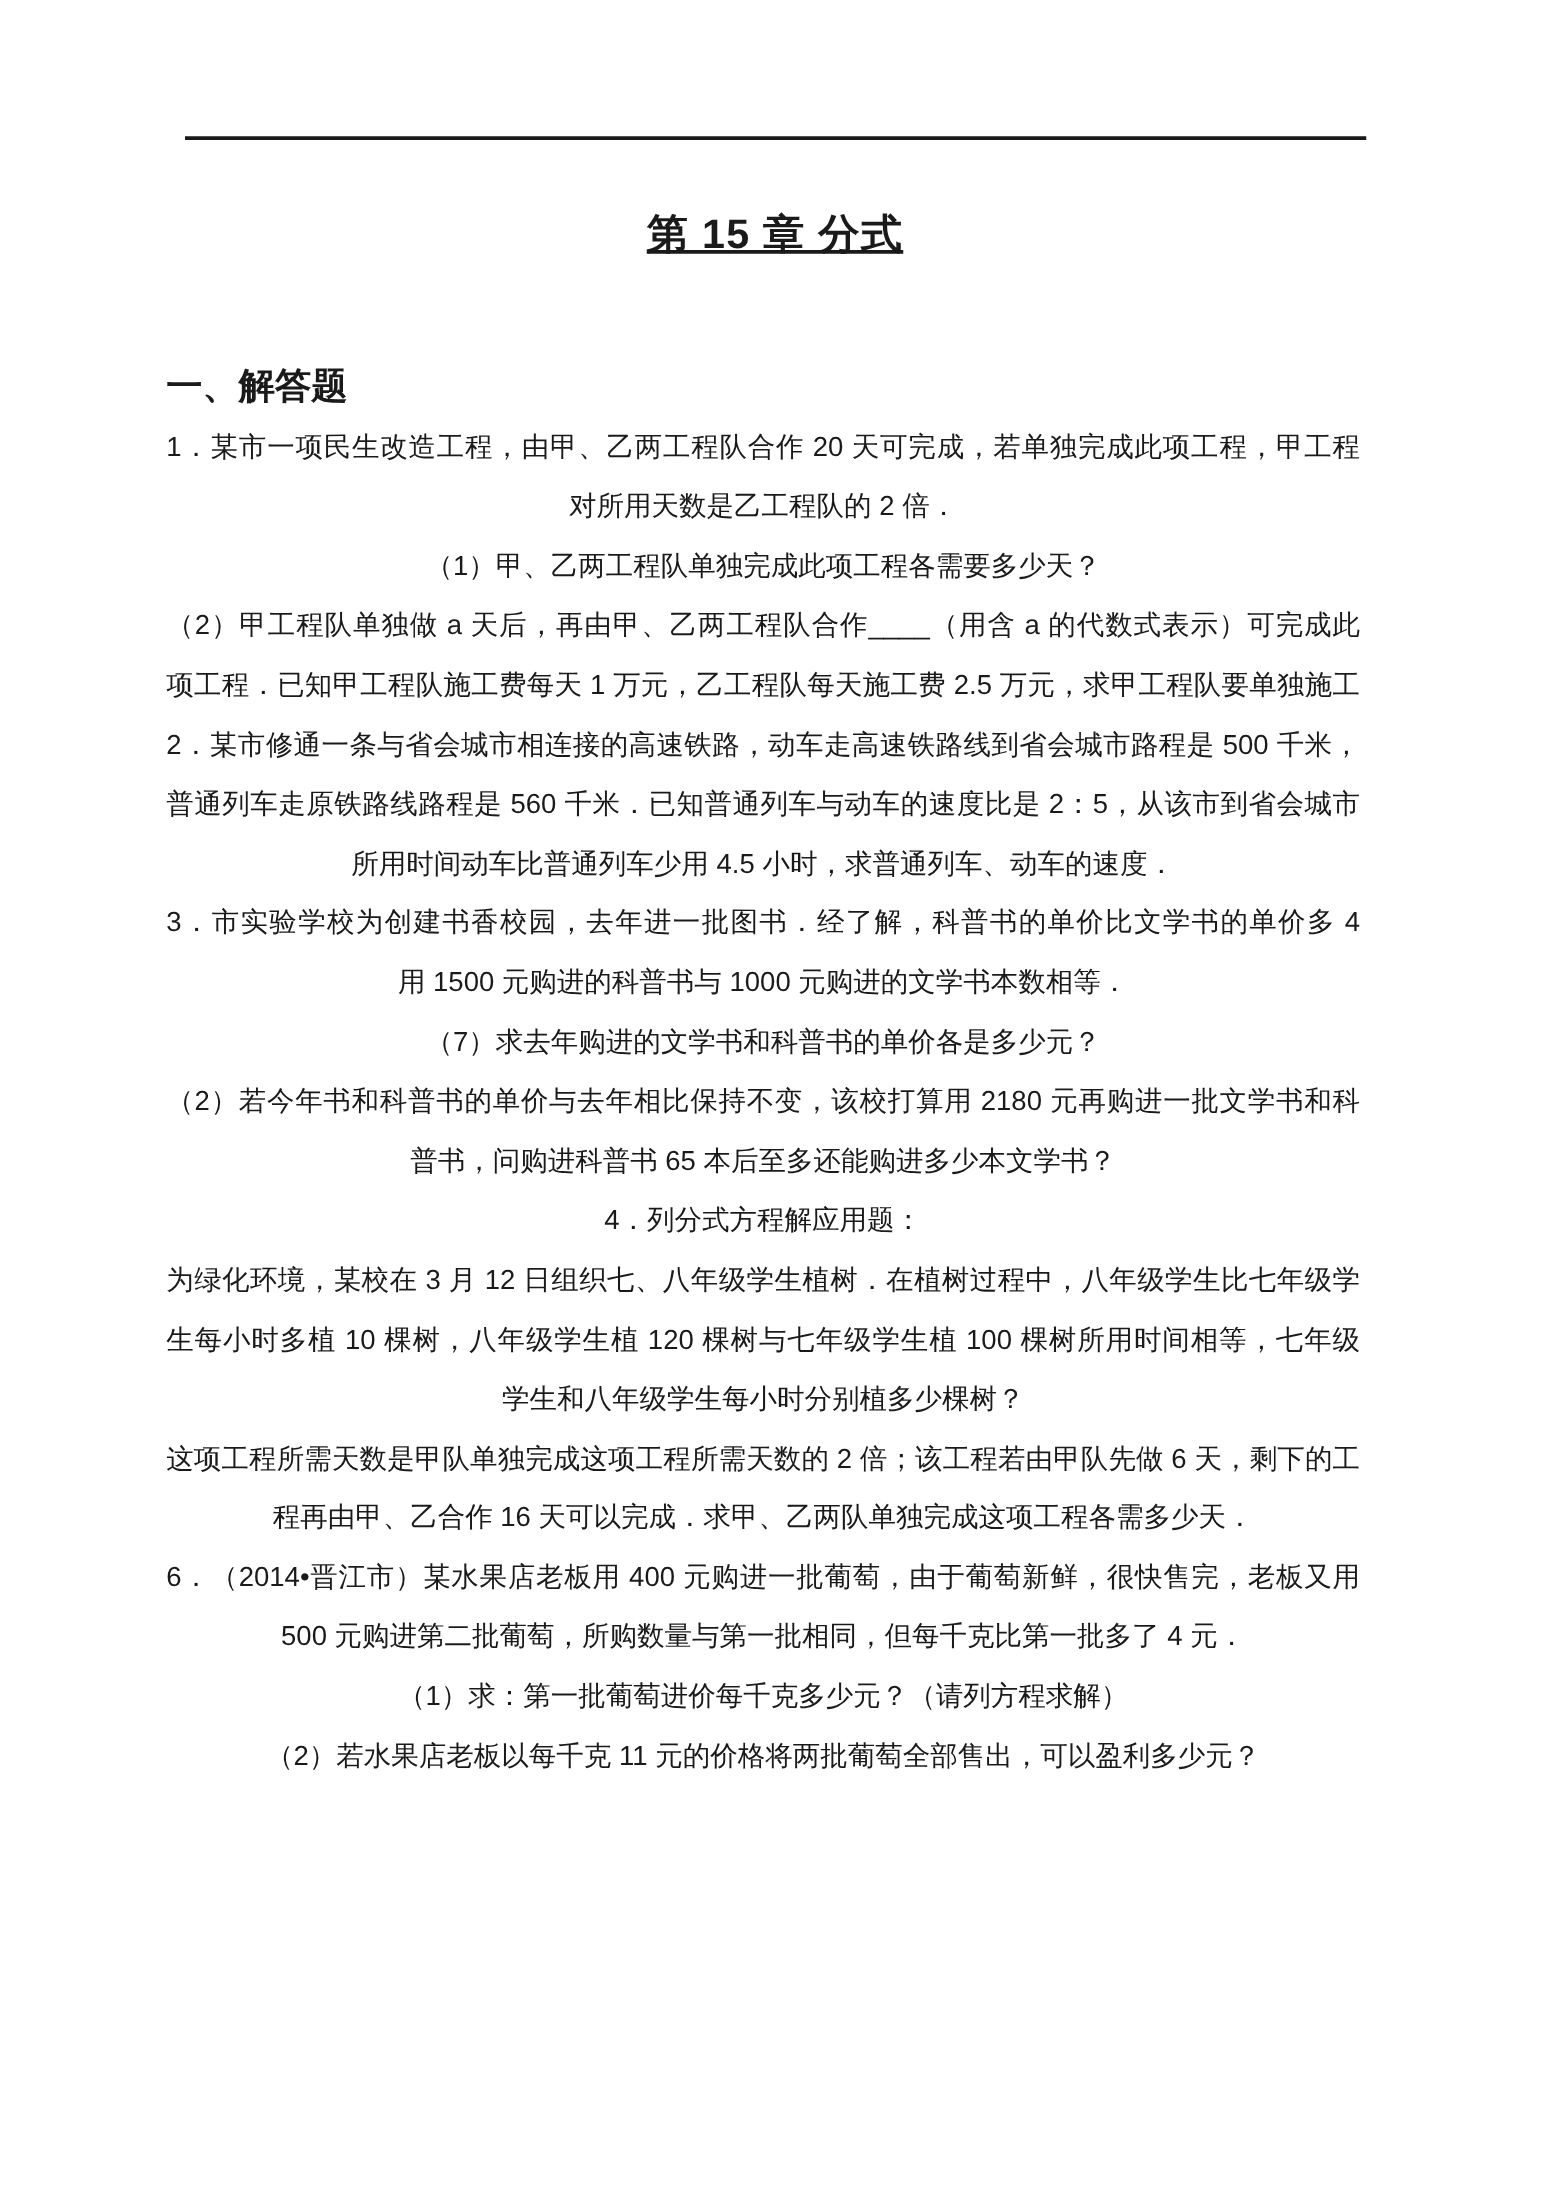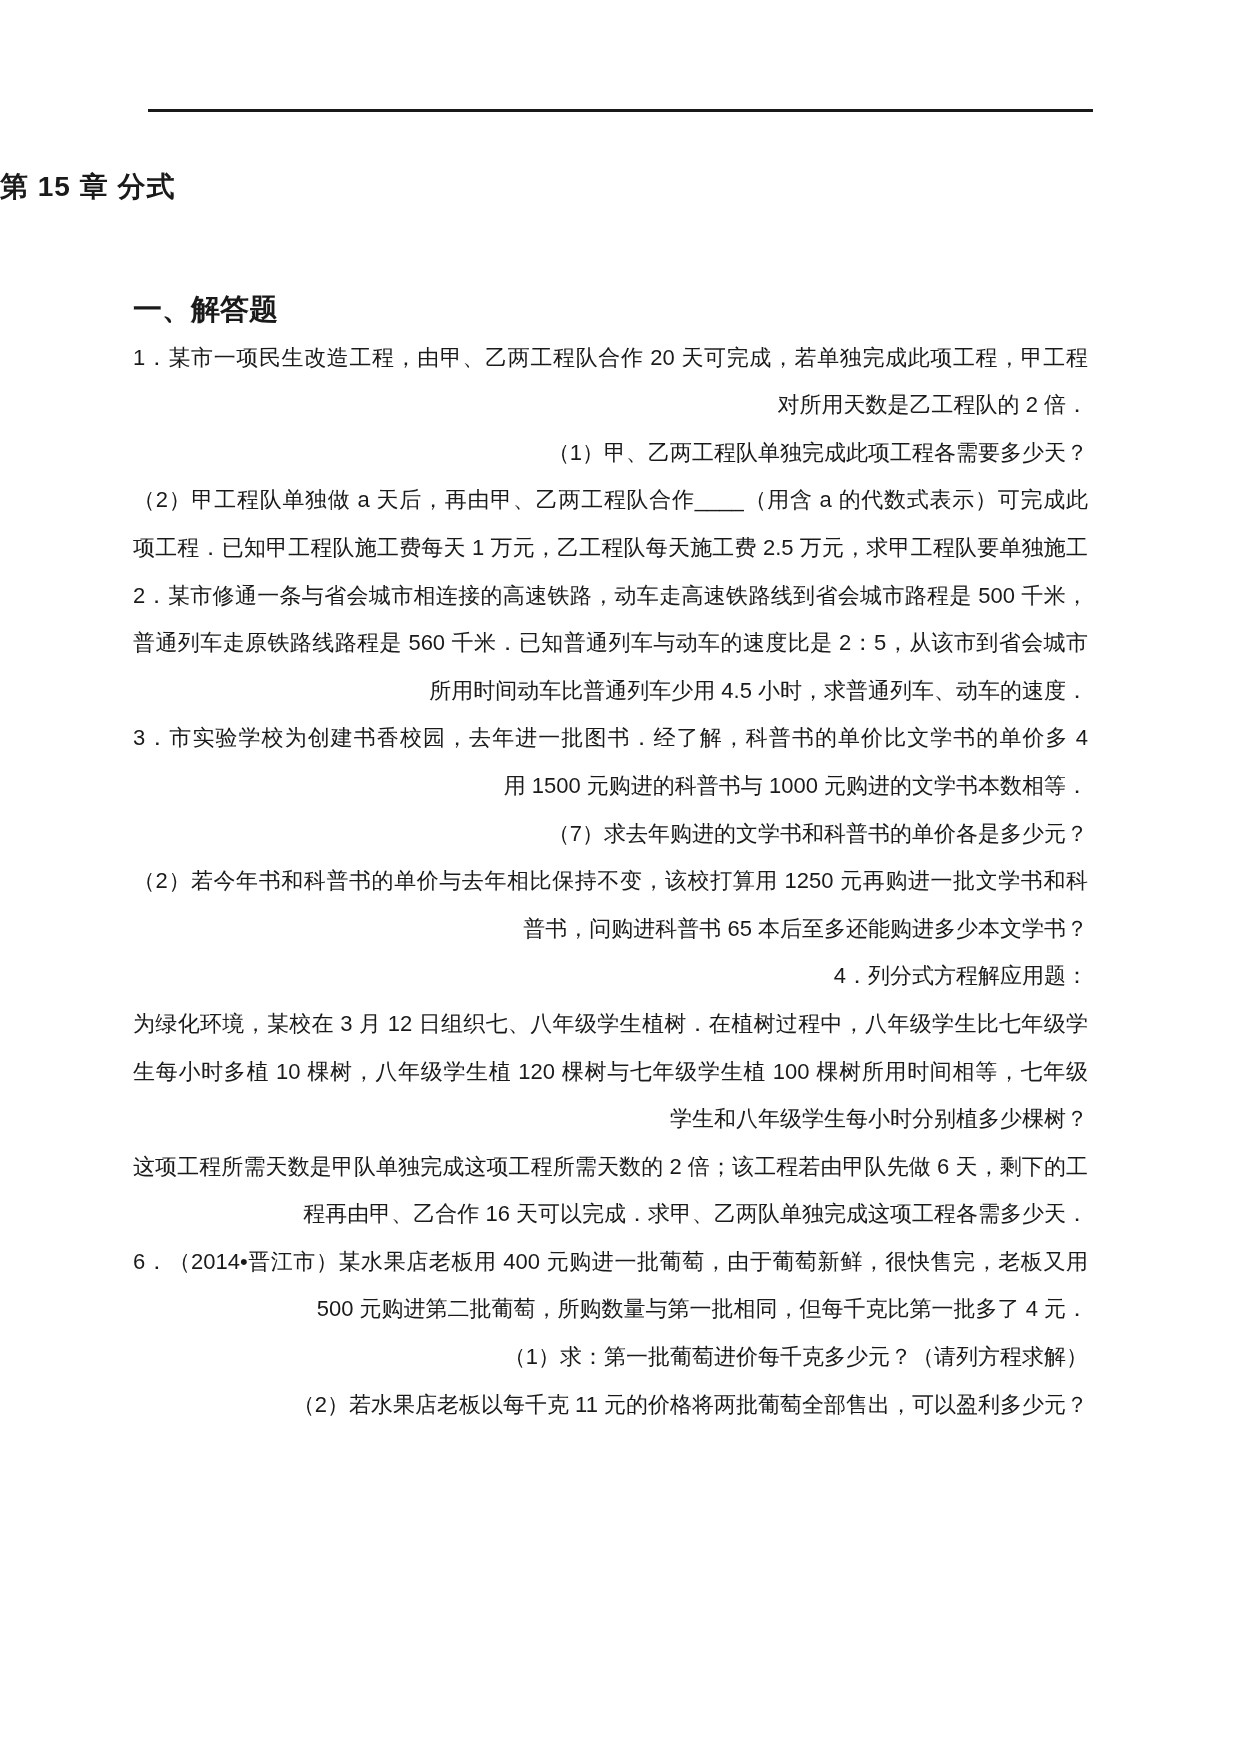--- a/index.html
+++ b/index.html
@@ -22,44 +22,46 @@
     left: 148px;
     width: 945px;
     height: 3px;
     background: #1a1a1a;
   }
   .doc-title {
     position: absolute;
     top: 167px;
     left: 0;
     width: 100%;
-    font-size: 28px;
+    text-align: center;
+    font-size: 33px;
     font-weight: bold;
     line-height: 40px;
     letter-spacing: 1px;
+    text-decoration: underline;
   }
   .content {
     position: absolute;
     top: 286px;
     left: 133px;
     width: 955px;
     font-size: 22px;
   }
   .section-heading {
     height: 47.6px;
     line-height: 47.6px;
     font-size: 29px;
     font-weight: bold;
     white-space: nowrap;
   }
   .line {
     height: 47.6px;
     line-height: 47.6px;
     overflow: hidden;
-    text-align: right;
+    text-align: center;
   }
   .line.flush {
     text-align: justify;
     text-align-last: justify;
   }
 </style>
 </head>
 <body>
 
 <div class="page">
@@ -72,21 +74,21 @@
         <div class="line">对所用天数是乙工程队的 2 倍．</div>
         <div class="line">（1）甲、乙两工程队单独完成此项工程各需要多少天？</div>
         <div class="line flush">（2）甲工程队单独做 a 天后，再由甲、乙两工程队合作____（用含 a 的代数式表示）可完成此</div>
         <div class="line flush">项工程．已知甲工程队施工费每天 1 万元，乙工程队每天施工费 2.5 万元，求甲工程队要单独施工</div>
         <div class="line flush">2．某市修通一条与省会城市相连接的高速铁路，动车走高速铁路线到省会城市路程是 500 千米，</div>
         <div class="line flush">普通列车走原铁路线路程是 560 千米．已知普通列车与动车的速度比是 2：5，从该市到省会城市</div>
         <div class="line">所用时间动车比普通列车少用 4.5 小时，求普通列车、动车的速度．</div>
         <div class="line flush">3．市实验学校为创建书香校园，去年进一批图书．经了解，科普书的单价比文学书的单价多 4 元，</div>
         <div class="line">用 1500 元购进的科普书与 1000 元购进的文学书本数相等．</div>
         <div class="line">（7）求去年购进的文学书和科普书的单价各是多少元？</div>
-        <div class="line flush">（2）若今年书和科普书的单价与去年相比保持不变，该校打算用 1250 元再购进一批文学书和科</div>
+        <div class="line flush">（2）若今年书和科普书的单价与去年相比保持不变，该校打算用 2180 元再购进一批文学书和科</div>
         <div class="line">普书，问购进科普书 65 本后至多还能购进多少本文学书？</div>
         <div class="line">4．列分式方程解应用题：</div>
         <div class="line flush">为绿化环境，某校在 3 月 12 日组织七、八年级学生植树．在植树过程中，八年级学生比七年级学</div>
         <div class="line flush">生每小时多植 10 棵树，八年级学生植 120 棵树与七年级学生植 100 棵树所用时间相等，七年级</div>
         <div class="line">学生和八年级学生每小时分别植多少棵树？</div>
         <div class="line flush">这项工程所需天数是甲队单独完成这项工程所需天数的 2 倍；该工程若由甲队先做 6 天，剩下的工</div>
         <div class="line">程再由甲、乙合作 16 天可以完成．求甲、乙两队单独完成这项工程各需多少天．</div>
         <div class="line flush">6．（2014•晋江市）某水果店老板用 400 元购进一批葡萄，由于葡萄新鲜，很快售完，老板又用</div>
         <div class="line">500 元购进第二批葡萄，所购数量与第一批相同，但每千克比第一批多了 4 元．</div>
         <div class="line">（1）求：第一批葡萄进价每千克多少元？（请列方程求解）</div>

